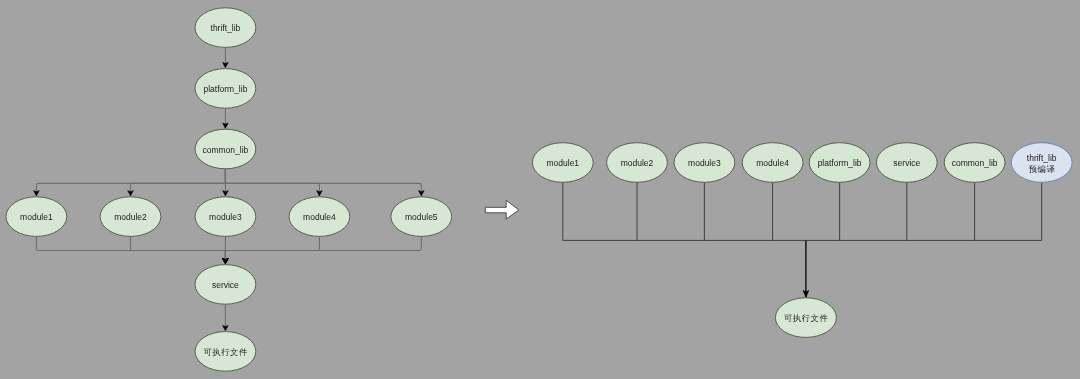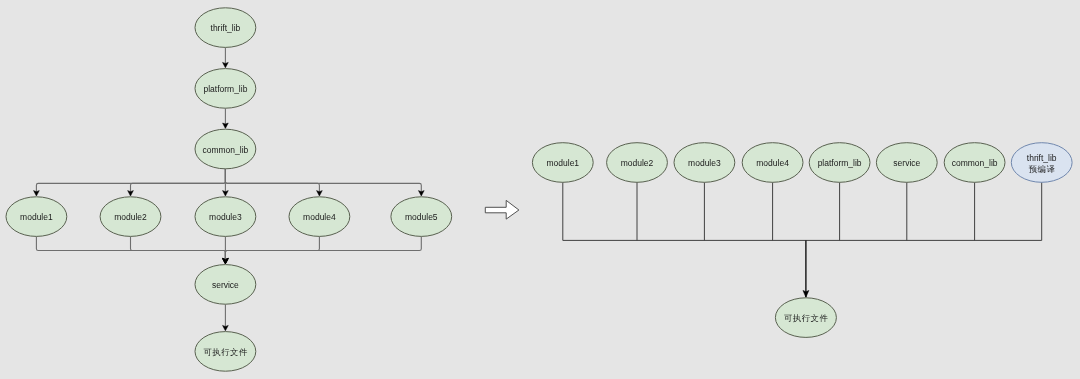--- a/index.html
+++ b/index.html
@@ -1,18 +1,18 @@
 <!DOCTYPE html>
 <html><head>
 <meta charset="utf-8">
 <title>Build dependency diagram</title>
 <style>
   html,body{margin:0;padding:0;background:#ffffff;}
   body{width:1080px;height:379px;overflow:hidden;font-family:"Liberation Sans",sans-serif;}
-  #canvas{position:relative;width:1080px;height:379px;background:#e5e5e5;}
+  #canvas{position:relative;width:1080px;height:379px;background:#a3a3a3;}
   svg{display:block;transform:translateZ(0);}
   .node-label{font-family:"Liberation Sans",sans-serif;font-size:8.5px;fill:#1a1a1a;text-anchor:middle;}
   .node-label.cjk{font-size:8.4px;letter-spacing:0.5px;}
 </style>
 </head>
 <body>
 
 <div id="canvas">
   <svg id="diagram" width="1080" height="379" viewBox="0 0 1080 379" xmlns="http://www.w3.org/2000/svg">
     <g id="layer-edges">

